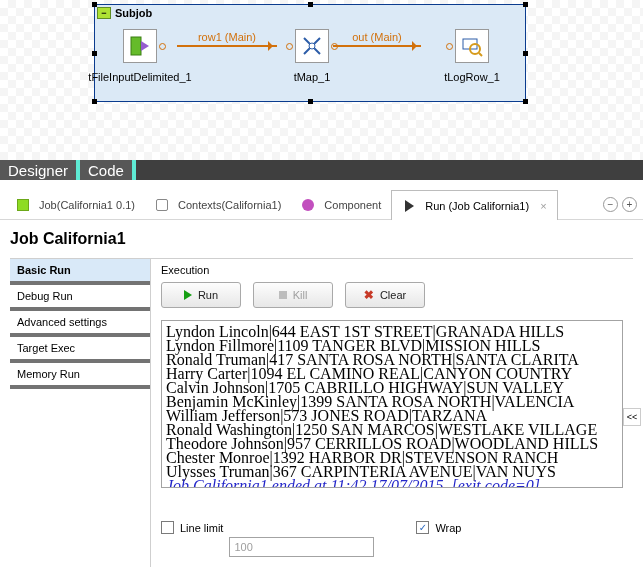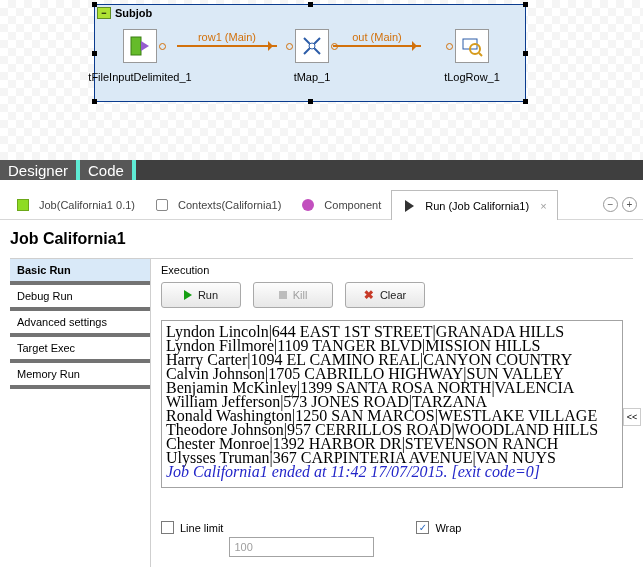--- a/index.html
+++ b/index.html
@@ -361,20 +361,21 @@
         </div>
         <div class="btn">
           <span class="x-clear">✖</span>
           <span>Clear</span>
         </div>
       </div>
 
       <div class="console">
         <pre>Lyndon Lincoln|644 EAST 1ST STREET|GRANADA HILLS</pre>
         <pre>Lyndon Fillmore|1109 TANGER BLVD|MISSION HILLS</pre>
+        <pre>Ronald Truman|417 SANTA ROSA NORTH|SANTA CLARITA</pre>
         <pre>Harry Carter|1094 EL CAMINO REAL|CANYON COUNTRY</pre>
         <pre>Calvin Johnson|1705 CABRILLO HIGHWAY|SUN VALLEY</pre>
         <pre>Benjamin McKinley|1399 SANTA ROSA NORTH|VALENCIA</pre>
         <pre>William Jefferson|573 JONES ROAD|TARZANA</pre>
         <pre>Ronald Washington|1250 SAN MARCOS|WESTLAKE VILLAGE</pre>
         <pre>Theodore Johnson|957 CERRILLOS ROAD|WOODLAND HILLS</pre>
         <pre>Chester Monroe|1392 HARBOR DR|STEVENSON RANCH</pre>
         <pre>Ulysses Truman|367 CARPINTERIA AVENUE|VAN NUYS</pre>
         <pre class="status">Job California1 ended at 11:42 17/07/2015. [exit code=0]</pre>
       </div>

